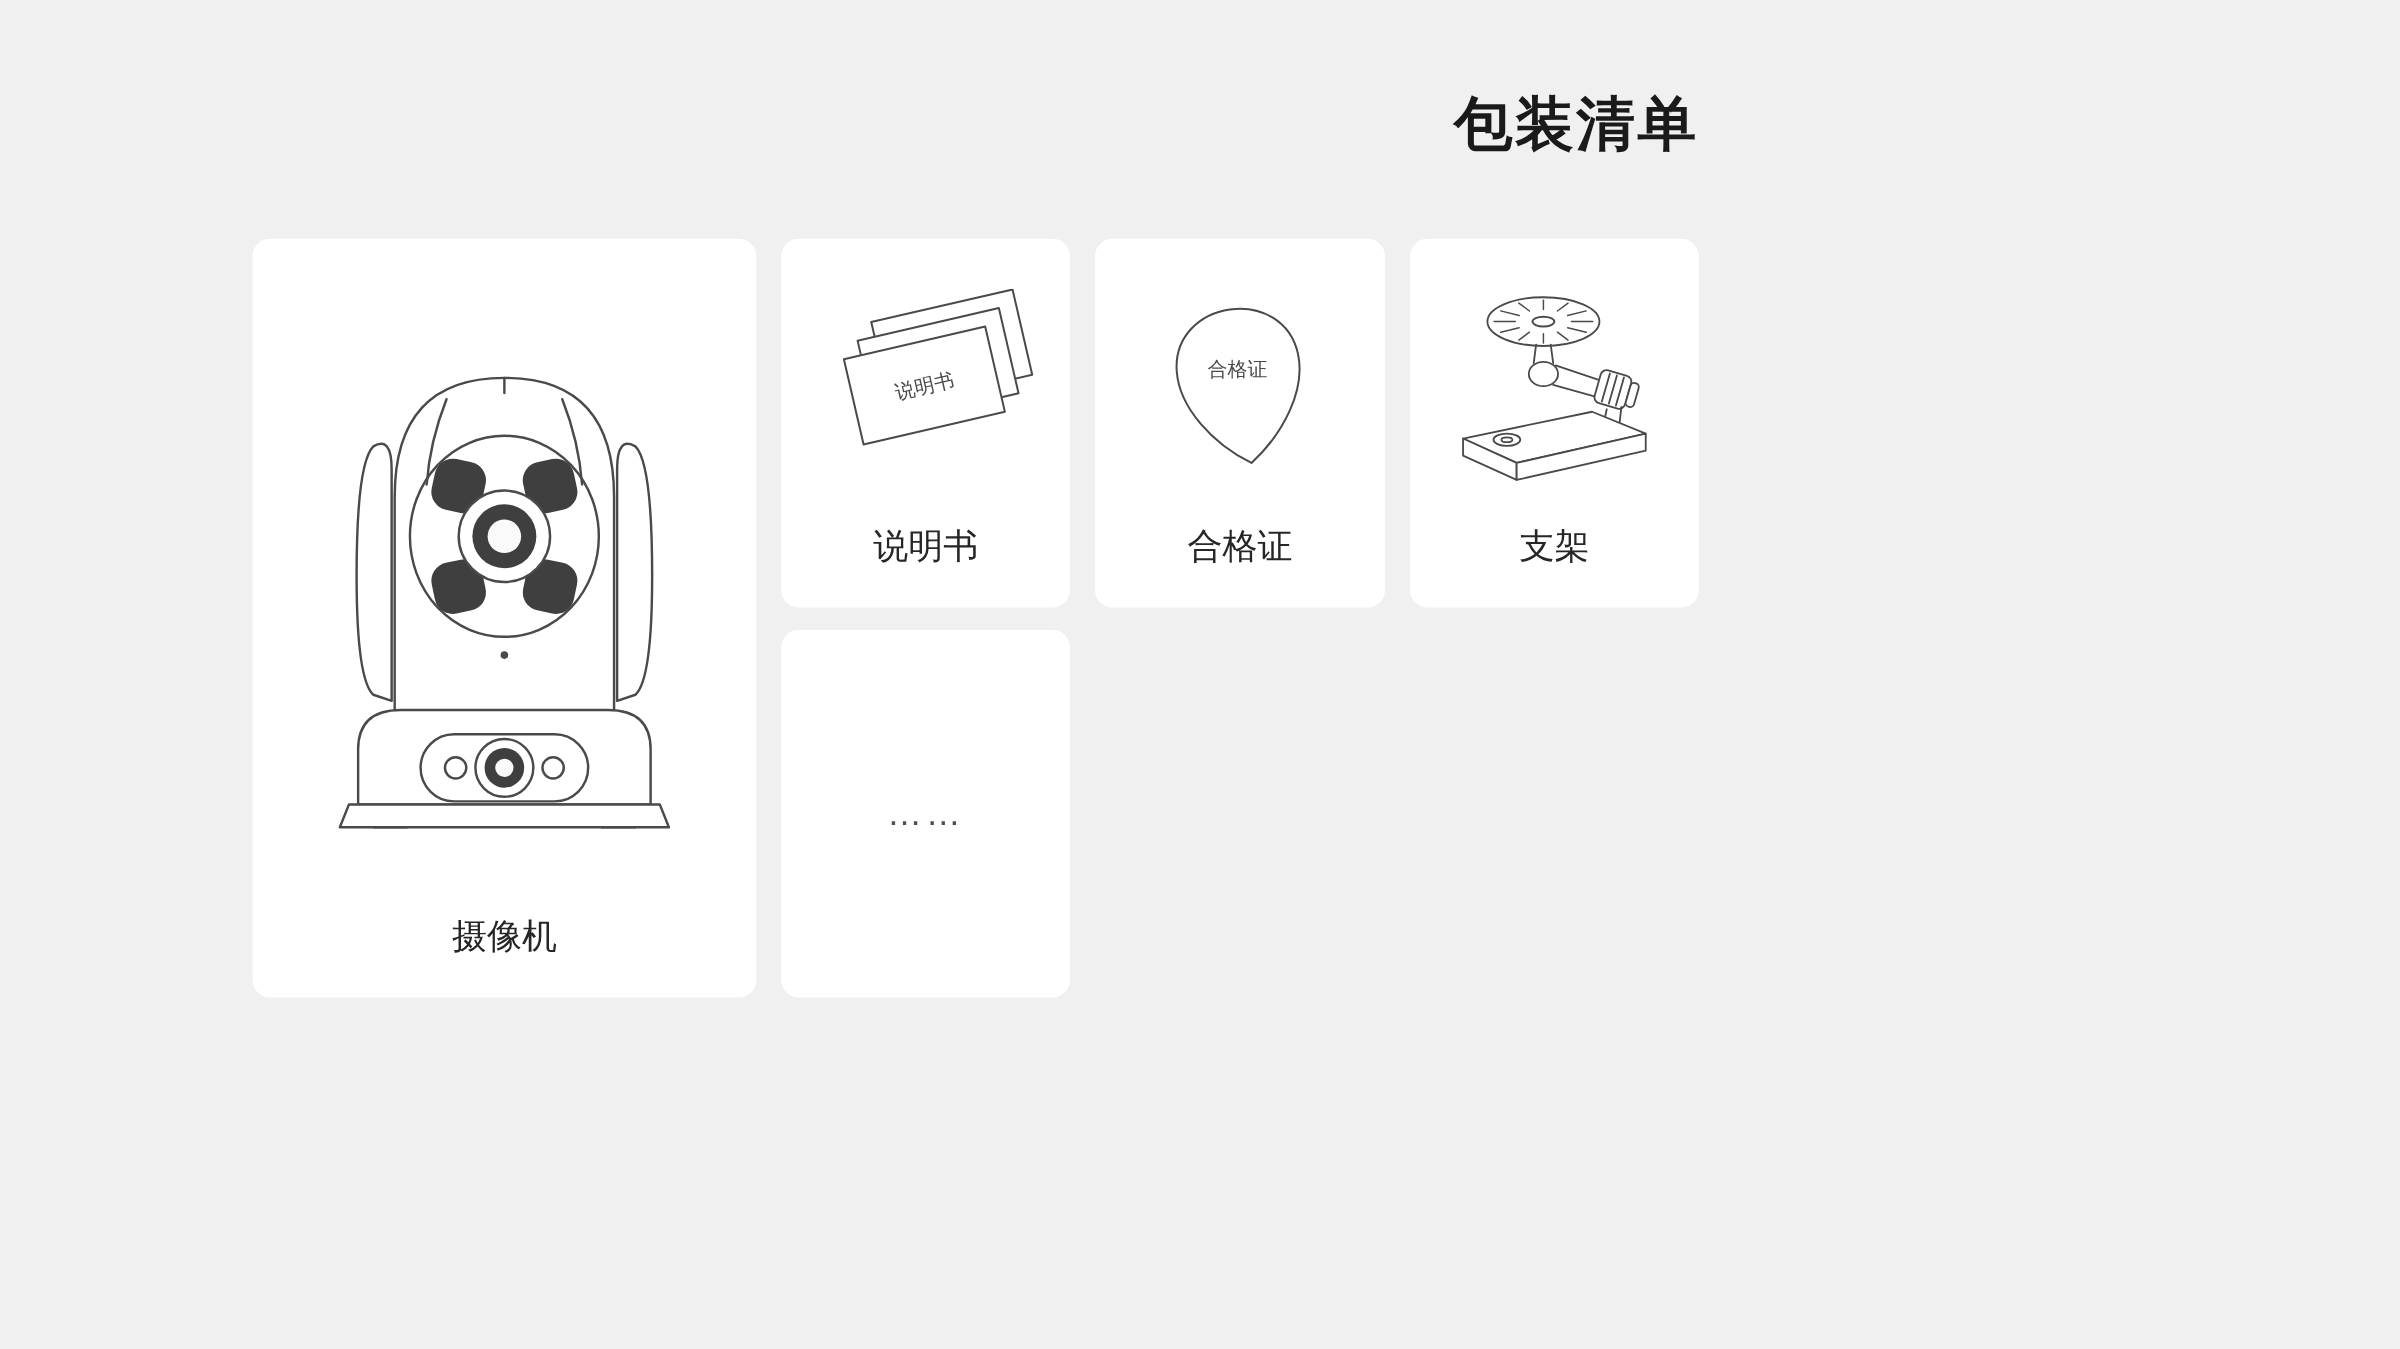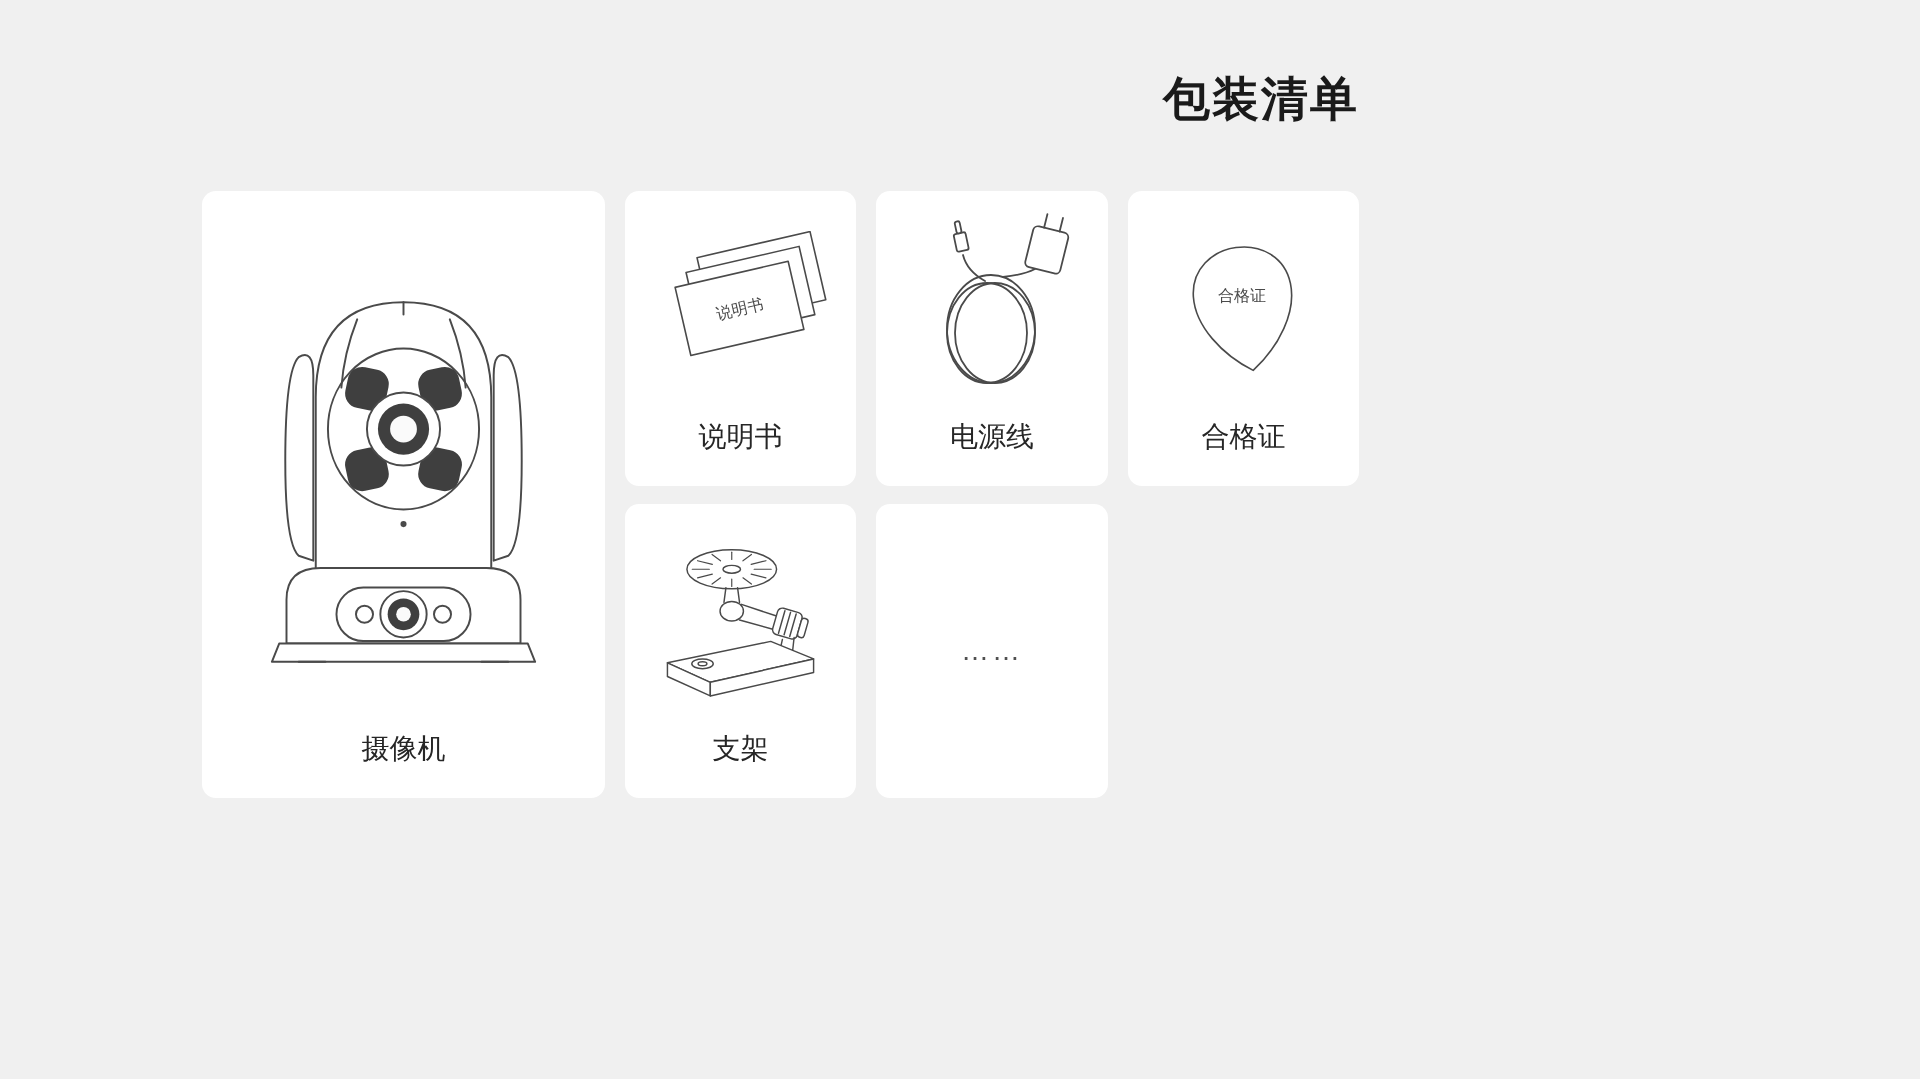--- a/index.html
+++ b/index.html
@@ -110,43 +110,20 @@
             <rect x="54" y="30" width="116" height="70"></rect>
             <rect x="40" y="42" width="116" height="70"></rect>
           </g>
           <text x="98" y="83" transform="rotate(-13 100 75)" text-anchor="middle" font-size="16" fill="var(--line)">说明书</text>
         </svg>
       </div>
       <div class="item-label">说明书</div>
     </div>
 
 
-    <div class="card">
-      <div class="illus">
-        <svg viewBox="0 0 170 190" width="170" height="190">
-          <g fill="none" stroke="var(--line)" stroke-width="1.8" stroke-linecap="round">
-            <ellipse cx="80" cy="122" rx="40" ry="50"></ellipse>
-            <ellipse cx="88" cy="122" rx="40" ry="50"></ellipse>
-            <ellipse cx="84" cy="118" rx="44" ry="54"></ellipse>
-            <path d="M78,70 Q60,60 56,44"></path>
-            <g transform="rotate(-12 54 30)">
-              <rect x="48" y="22" width="12" height="18" rx="2" fill="#fff"></rect>
-              <rect x="51.5" y="10" width="5" height="12" rx="2" fill="#fff"></rect>
-            </g>
-            <path d="M96,66 Q116,64 128,58"></path>
-            <g transform="rotate(14 140 38)">
-              <rect x="122" y="18" width="36" height="42" rx="5" fill="#fff"></rect>
-              <line x1="132" y1="18" x2="132" y2="4"></line>
-              <line x1="148" y1="18" x2="148" y2="4"></line>
-            </g>
-          </g>
-        </svg>
-      </div>
-      <div class="item-label">电源线</div>
-    </div>
 
     <div class="card">
       <div class="illus">
         <svg viewBox="0 0 150 145" width="150" height="145">
           <g transform="rotate(-8 75 72)">
             <path d="M75,138 C 46,118 24,86 26,57 C 28,29 51,14 75,14 C 99,14 122,29 124,57 C 126,86 104,118 75,138 Z" fill="#fff" stroke="var(--line)" stroke-width="1.6"></path>
           </g>
           <text x="73" y="68" text-anchor="middle" font-size="16" fill="var(--line)">合格证</text>
         </svg>
       </div>

